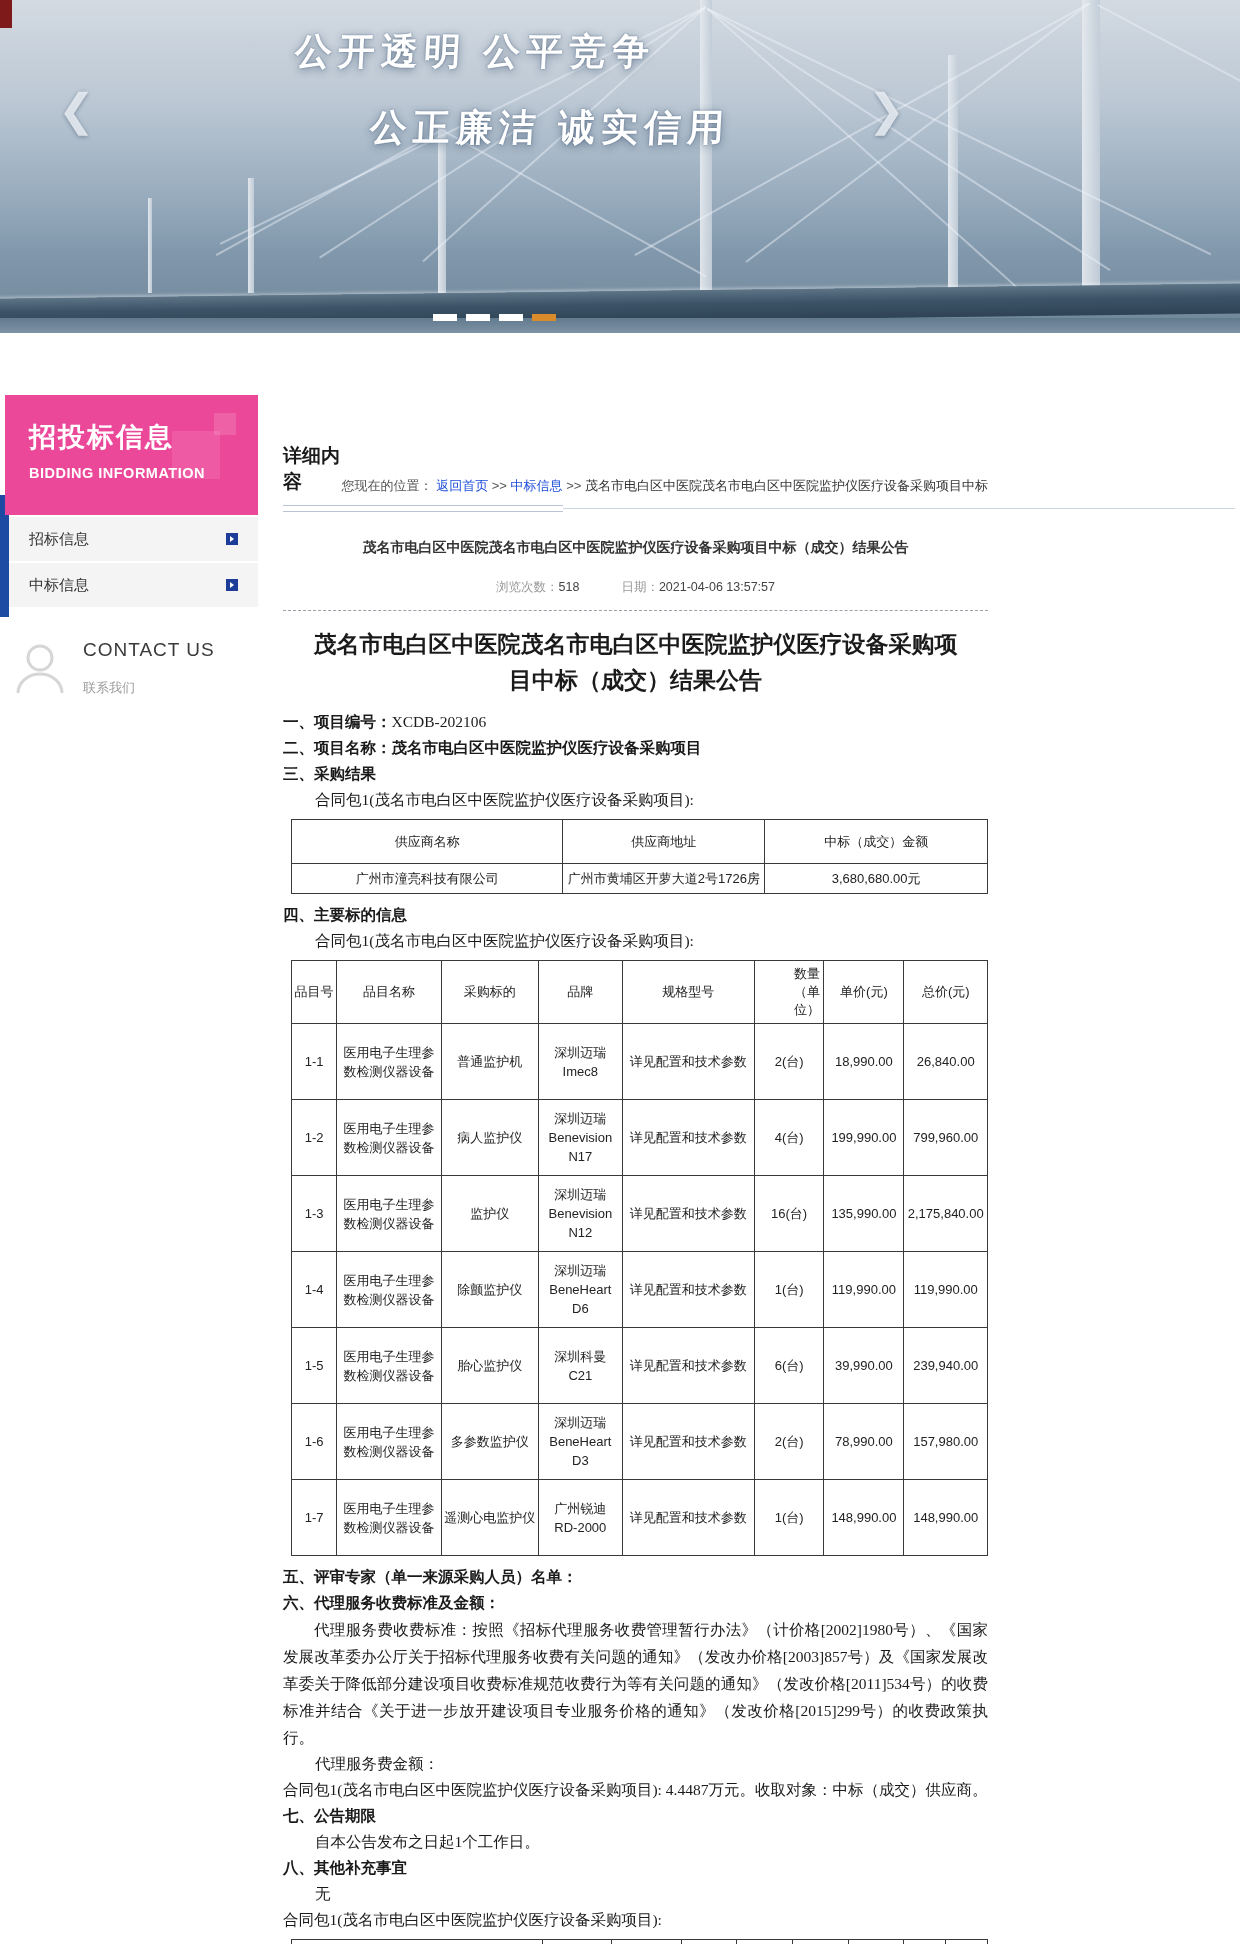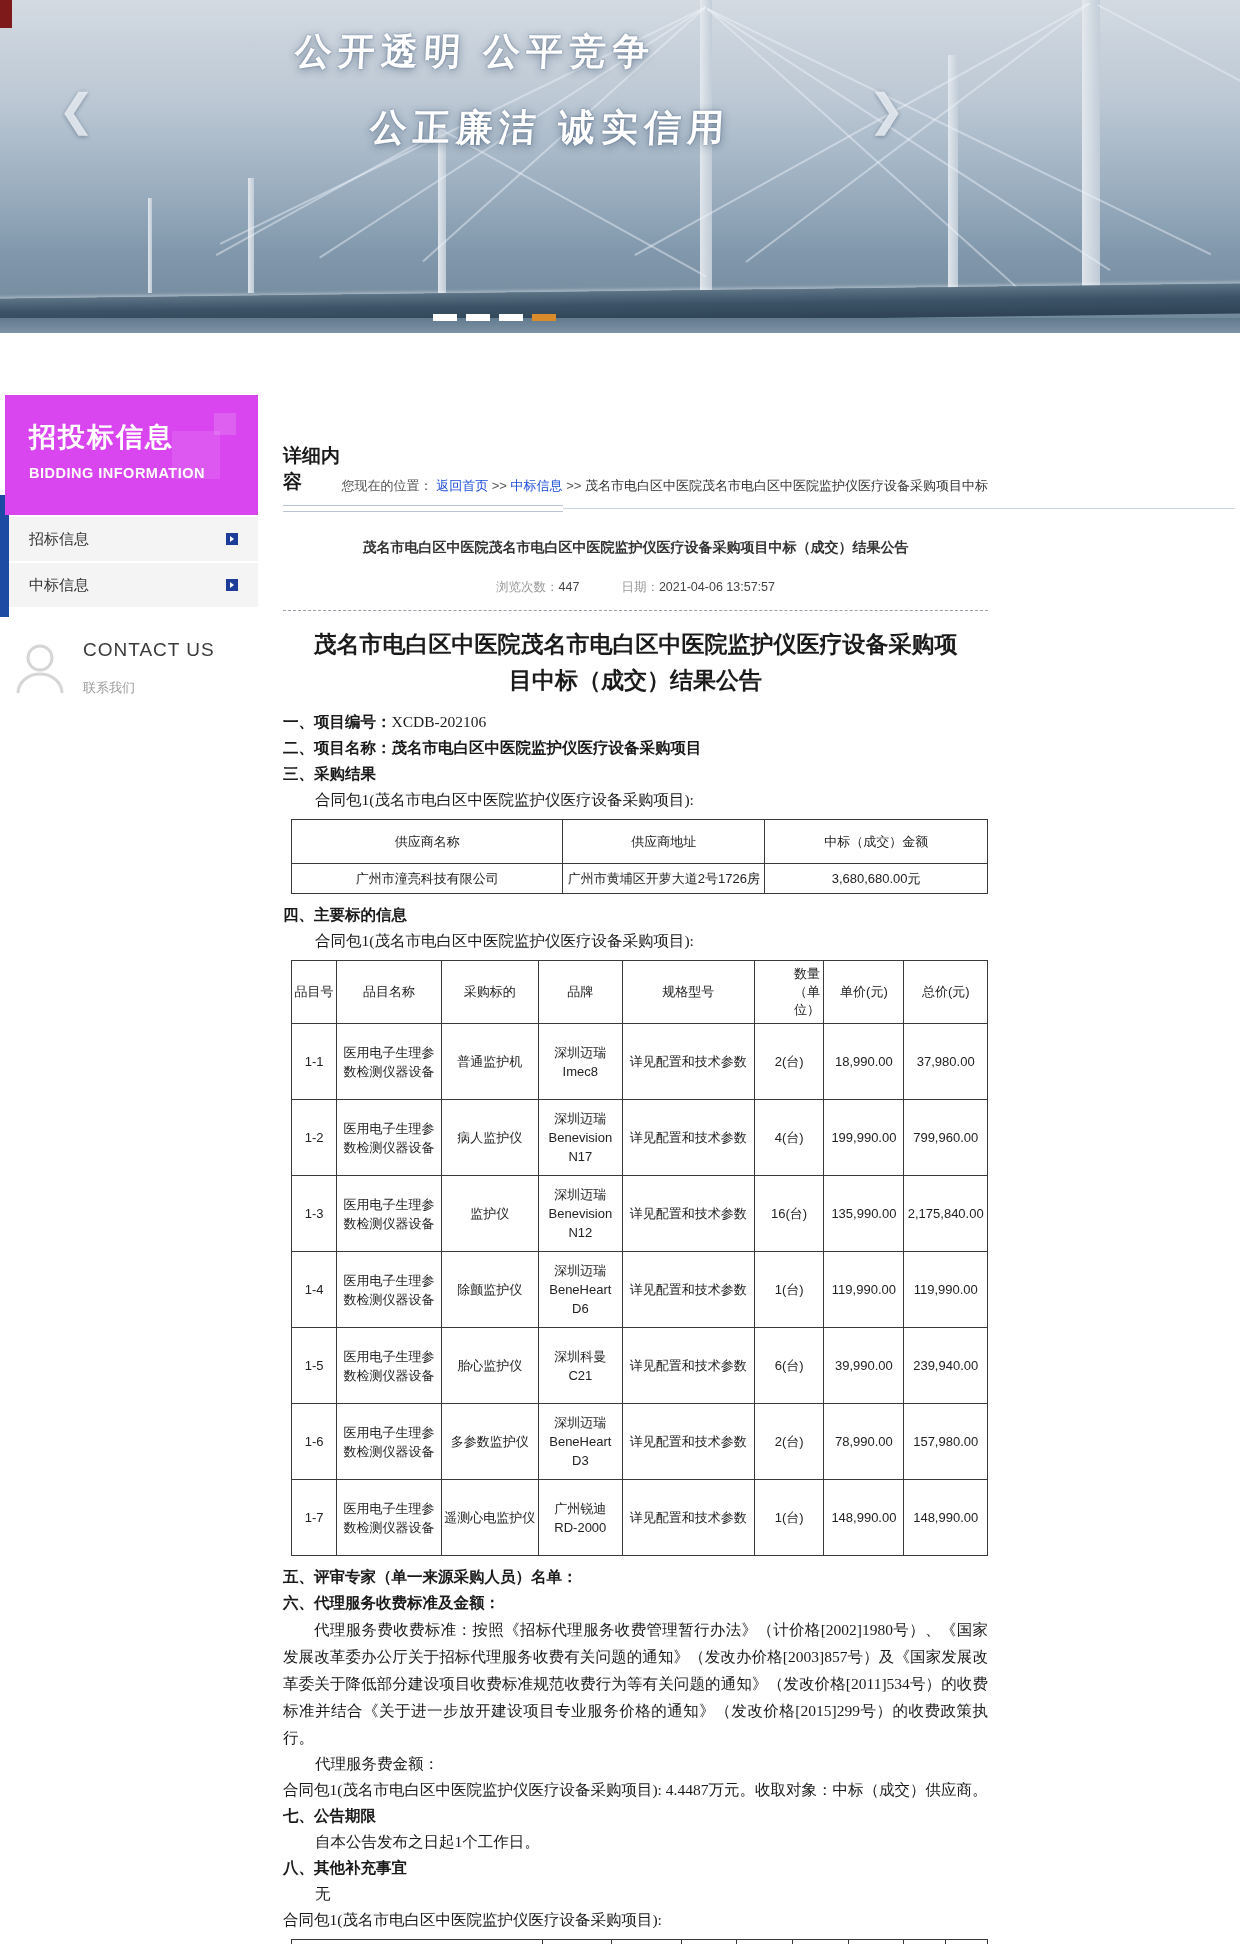--- a/index.html
+++ b/index.html
@@ -38,21 +38,21 @@
   .dots { position:absolute; left:433px; top:314px; display:flex; gap:9px; }
   .dot { width:24px; height:7px; background:#ffffff; cursor:pointer; }
   .dot.active { background:#d98b2c; }
   .corner-mark { position:absolute; left:0; top:0; width:12px; height:28px; background:#7e1a1a; }
   .edge-strip { position:absolute; left:0; top:495px; width:9px; height:122px; background:#1d4aa2; }
 
   
   .page { display:flex; align-items:flex-start; margin-top:62px; }
   .sidebar { width:253px; margin-left:5px; flex:0 0 auto; }
   .side-head {
-    background:#d946ef; color:#fff; height:120px; padding:24px 0 0 24px;
+    background:#ec4899; color:#fff; height:120px; padding:24px 0 0 24px;
     position:relative; overflow:hidden;
   }
   .side-head .sq1 { position:absolute; right:22px; top:18px; width:22px; height:22px; background:rgba(255,255,255,.14); }
   .side-head .sq2 { position:absolute; right:38px; top:36px; width:48px; height:48px; background:rgba(255,255,255,.10); }
   .side-head h2 { font-size:27px; letter-spacing:2px; font-weight:bold; }
   .side-head .en { font-size:14.5px; font-weight:bold; letter-spacing:.5px; margin-top:10px; }
   .side-menu { margin-top:2px; }
   .side-item {
     display:flex; align-items:center; justify-content:space-between;
     background:#f4f4f5; height:46px; padding:0 20px 0 24px;
@@ -191,21 +191,21 @@
         <span>&gt;&gt;</span>
         <a>中标信息</a>
         <span>&gt;&gt;</span>
         <span class="cur">茂名市电白区中医院茂名市电白区中医院监护仪医疗设备采购项目中标</span>
       </div>
     </div>
 
     <div class="subtitle">茂名市电白区中医院茂名市电白区中医院监护仪医疗设备采购项目中标（成交）结果公告</div>
 
     <div class="meta">
-      <span>浏览次数：</span><b>447</b><span class="gap"></span><span>日期：</span><b>2021-04-06 13:57:57</b>
+      <span>浏览次数：</span><b>518</b><span class="gap"></span><span>日期：</span><b>2021-04-06 13:57:57</b>
     </div>
     <div class="dash-rule"></div>
 
     <div class="article">
       <div class="big-title">茂名市电白区中医院茂名市电白区中医院监护仪医疗设备采购项目中标（成交）结果公告</div>
 
       <div class="line"><span class="h-serif">一、项目编号：</span><span>XCDB-202106</span></div>
       <div class="h-sans">二、项目名称：茂名市电白区中医院监护仪医疗设备采购项目</div>
       <div class="h-sans">三、采购结果</div>
       <div class="line indent">合同包1(茂名市电白区中医院监护仪医疗设备采购项目):</div>
@@ -245,21 +245,21 @@
           </thead>
           <tbody>
             <tr>
               <td>1-1</td>
               <td>医用电子生理参数检测仪器设备</td>
               <td>普通监护机</td>
               <td>深圳迈瑞 Imec8</td>
               <td>详见配置和技术参数</td>
               <td>2(台)</td>
               <td>18,990.00</td>
-              <td>37,980.00</td>
+              <td>26,840.00</td>
             </tr>
             <tr>
               <td>1-2</td>
               <td>医用电子生理参数检测仪器设备</td>
               <td>病人监护仪</td>
               <td>深圳迈瑞 Benevision N17</td>
               <td>详见配置和技术参数</td>
               <td>4(台)</td>
               <td>199,990.00</td>
               <td>799,960.00</td>

